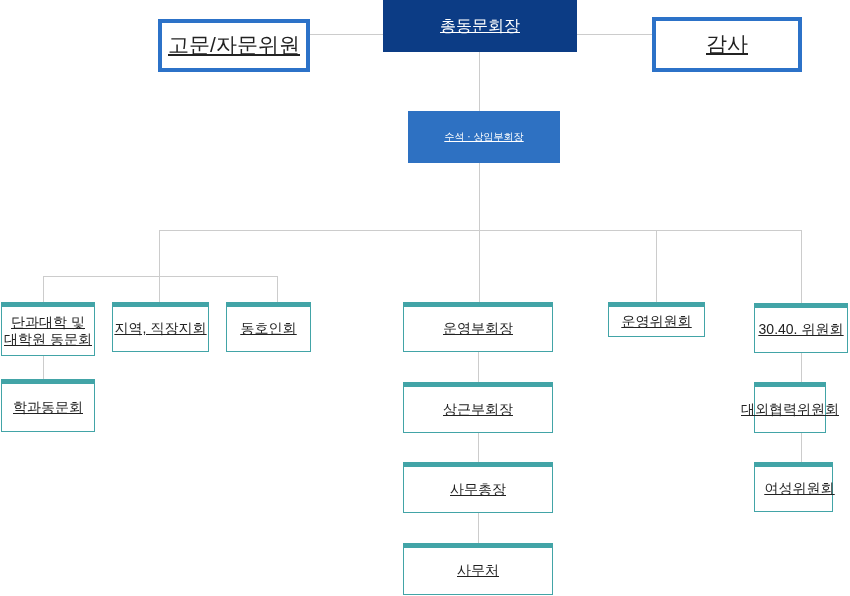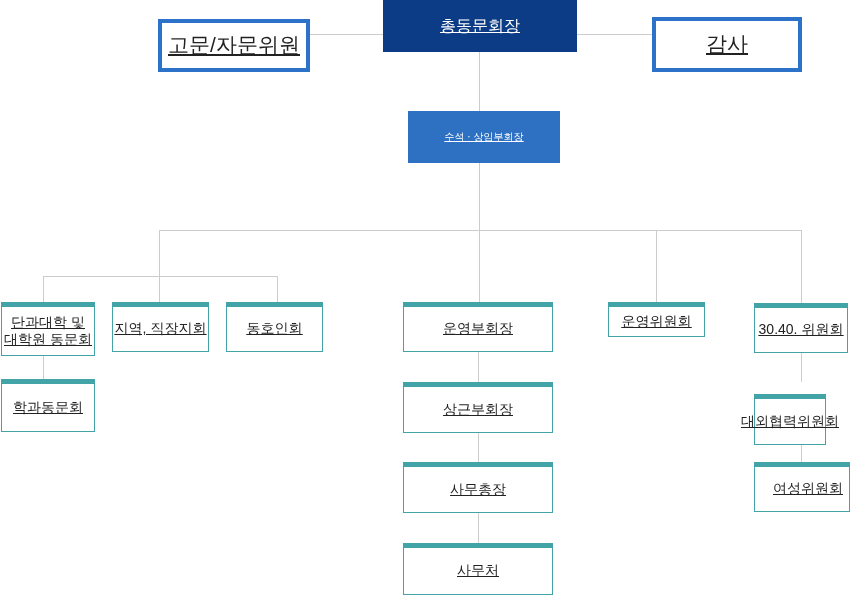--- a/index.html
+++ b/index.html
@@ -104,21 +104,21 @@
   <div class="node teal" style="left:1px; top:302px; width:94px; height:54px;">
     <span>단과대학 및</span>
     <span>대학원 동문회</span>
   </div>
   <div class="node teal" style="left:1px; top:379px; width:94px; height:53px;">
     <span>학과동문회</span>
   </div>
   <div class="node teal" style="left:112px; top:302px; width:97px; height:50px;">
     <span>지역, 직장지회</span>
   </div>
-  <div class="node teal" style="left:226px; top:302px; width:97px; height:50px;">
+  <div class="node teal" style="left:226px; top:302px; width:85px; height:50px;">
     <span>동호인회</span>
   </div>
 
   <div class="node teal" style="left:403px; top:302px; width:150px; height:50px;">
     <span>운영부회장</span>
   </div>
   <div class="node teal" style="left:403px; top:382px; width:150px; height:51px;">
     <span>상근부회장</span>
   </div>
   <div class="node teal" style="left:403px; top:462px; width:150px; height:51px;">
@@ -128,20 +128,20 @@
     <span>사무처</span>
   </div>
 
   <div class="node teal" style="left:608px; top:302px; width:97px; height:35px;">
     <span>운영위원회</span>
   </div>
 
   <div class="node teal" style="left:754px; top:303px; width:94px; height:50px;">
     <span>30.40. 위원회</span>
   </div>
-  <div class="node teal" style="left:754px; top:394px; width:72px; height:51px;">
+  <div class="node teal" style="left:754px; top:382px; width:72px; height:51px;">
     <span>대외협력위원회</span>
   </div>
-  <div class="node teal" style="left:754px; top:462px; width:96px; height:50px;padding-left:12px;">
+  <div class="node teal" style="left:754px; top:462px; width:79px; height:50px;padding-left:12px;">
     <span>여성위원회</span>
   </div>
 
 </div>
 
 </body></html>

